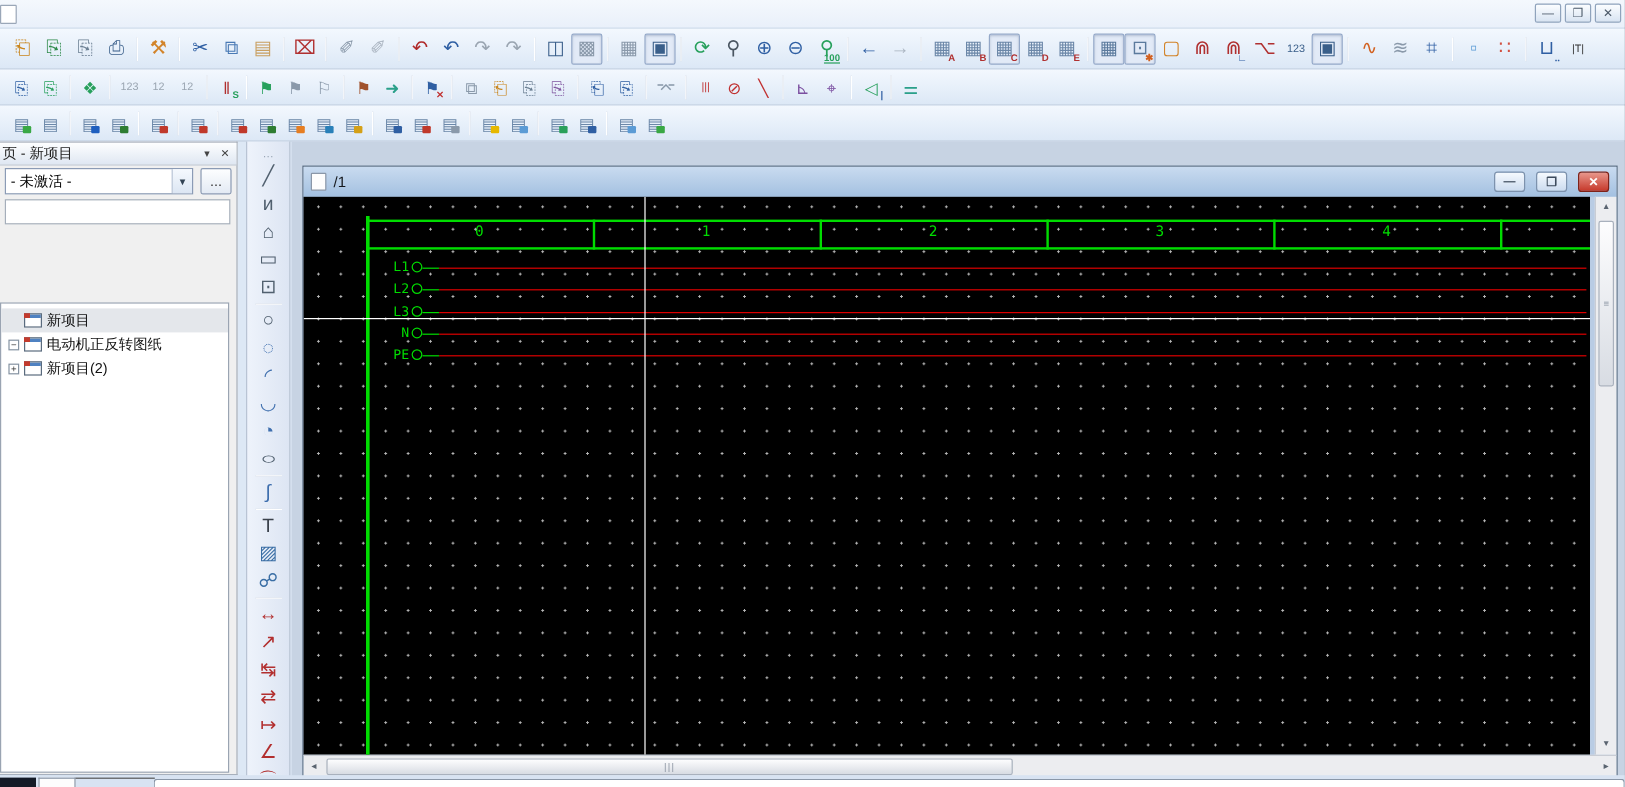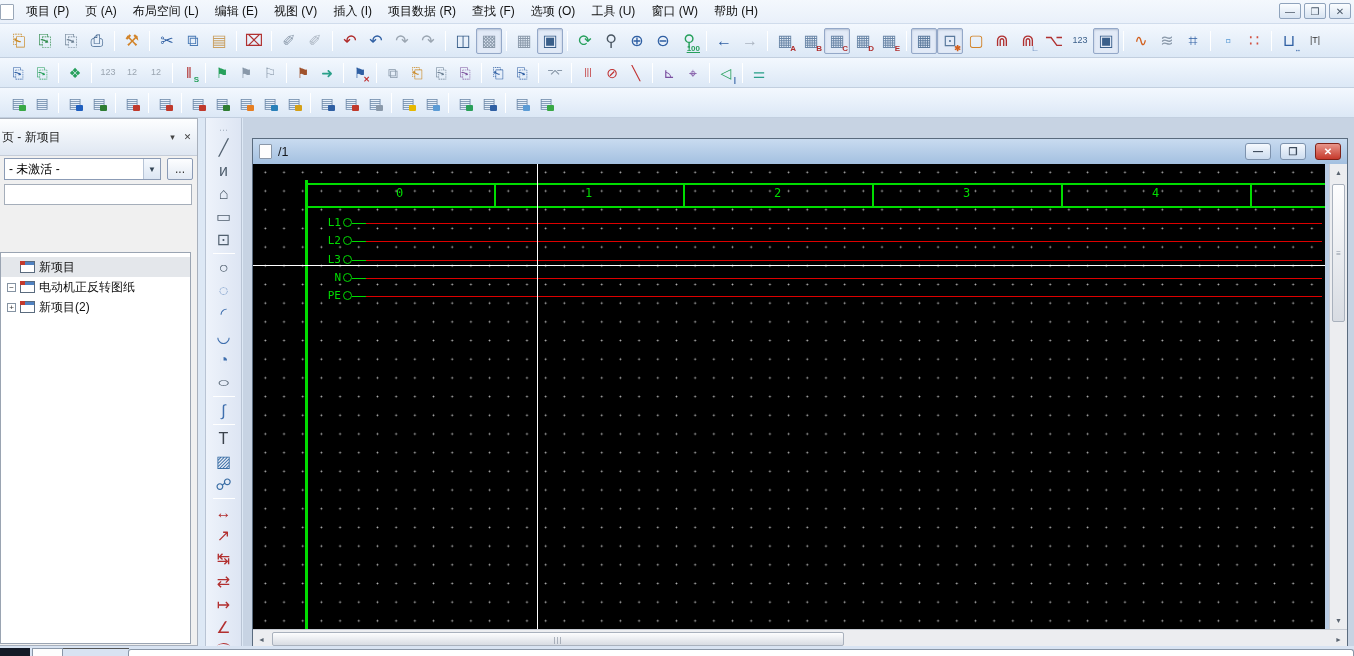--- a/index.html
+++ b/index.html
@@ -31,21 +31,21 @@
   #row2 .tbi b, #row3 .tbi b { font-size:14px; }
   .tbi.on { background:#e2eaf7; border-color:#94a8c8; box-shadow:inset 0 1px 2px rgba(90,110,140,.35); }
   .tbi .sub { position:absolute; right:1px; bottom:0; font-style:normal; font-size:8px; font-weight:bold; }
   .tbi .acc { position:absolute; right:3px; bottom:3px; width:7px; height:6px; border-radius:1px; }
   .tbsep { width:1px; height:20px; background:#b6c3d6; border-right:1px solid #fff; margin:0 4px; flex:none; }
   .tiny b { font-size:9px !important; letter-spacing:0; }
 
   
   #left-panel { position:absolute; left:0; top:118px; width:198px; height:528px;
     background:#f0f0f0; border:1px solid #a8b0bc; border-left:none; }
-  #lp-title { height:37px; background:linear-gradient(#fdfeff,#dfe7f2); border-bottom:1px solid #c4ccd8;
+  #lp-title { height:19px; background:linear-gradient(#fdfeff,#dfe7f2); border-bottom:1px solid #c4ccd8;
     display:flex; align-items:center; padding:0 2px; }
   #lp-title .t { flex:1; color:#222; white-space:nowrap; overflow:hidden; }
   .lpbtn { width:15px; height:14px; display:flex; align-items:center; justify-content:center;
     font-size:9px; color:#444; border:1px solid transparent; border-radius:2px; }
   .lp-label { padding:6px 4px 4px 4px; color:#111; }
   #filter-row { display:flex; align-items:center; padding:2px 4px; gap:6px; }
   #filter-combo { flex:1; height:22px; background:#fff; border:1px solid #8b9bb5; display:flex; align-items:center; }
   #filter-combo .val { flex:1; padding:0 4px; white-space:nowrap; overflow:hidden; }
   #filter-combo .drop { width:17px; height:100%; border-left:1px solid #b7c4d6;
     background:linear-gradient(#f5f9fe,#dce6f3); display:flex; align-items:center; justify-content:center; font-size:8px; color:#345; }
@@ -117,34 +117,20 @@
   #btab1 { position:absolute; left:0; top:2px; width:30px; height:8px; background:#141a26; }
   #btab2 { position:absolute; left:32px; top:2px; width:31px; height:8px; background:#fdfdfd; border:1px solid #8a97a8; border-bottom:none; }
   #bpanel { position:absolute; left:128px; top:3px; width:1226px; height:7px; background:#fff; border:1px solid #8a97a8; border-bottom:none; border-radius:3px 3px 0 0; }
   #bline { position:absolute; left:63px; top:2px; width:66px; height:1px; background:#555; }
 </style>
 </head>
 <body>
 
 <div id="menurow">
   <span id="menu-doc"></span>
-  <div id="menu-items">
-      <span class="mitem">项目 (P)</span>
-      <span class="mitem">页 (A)</span>
-      <span class="mitem">布局空间 (L)</span>
-      <span class="mitem">编辑 (E)</span>
-      <span class="mitem">视图 (V)</span>
-      <span class="mitem">插入 (I)</span>
-      <span class="mitem">项目数据 (R)</span>
-      <span class="mitem">查找 (F)</span>
-      <span class="mitem">选项 (O)</span>
-      <span class="mitem">工具 (U)</span>
-      <span class="mitem">窗口 (W)</span>
-      <span class="mitem">帮助 (H)</span>
-    </div>
   <div class="winbtns">
     <span class="wbtn">—</span>
     <span class="wbtn">❐</span>
     <span class="wbtn">✕</span>
   </div>
 </div>
 
 <div id="row1" class="tbrow">
     <span class="tbi">
       <b style="color: rgb(201, 134, 31);">⎗</b>

